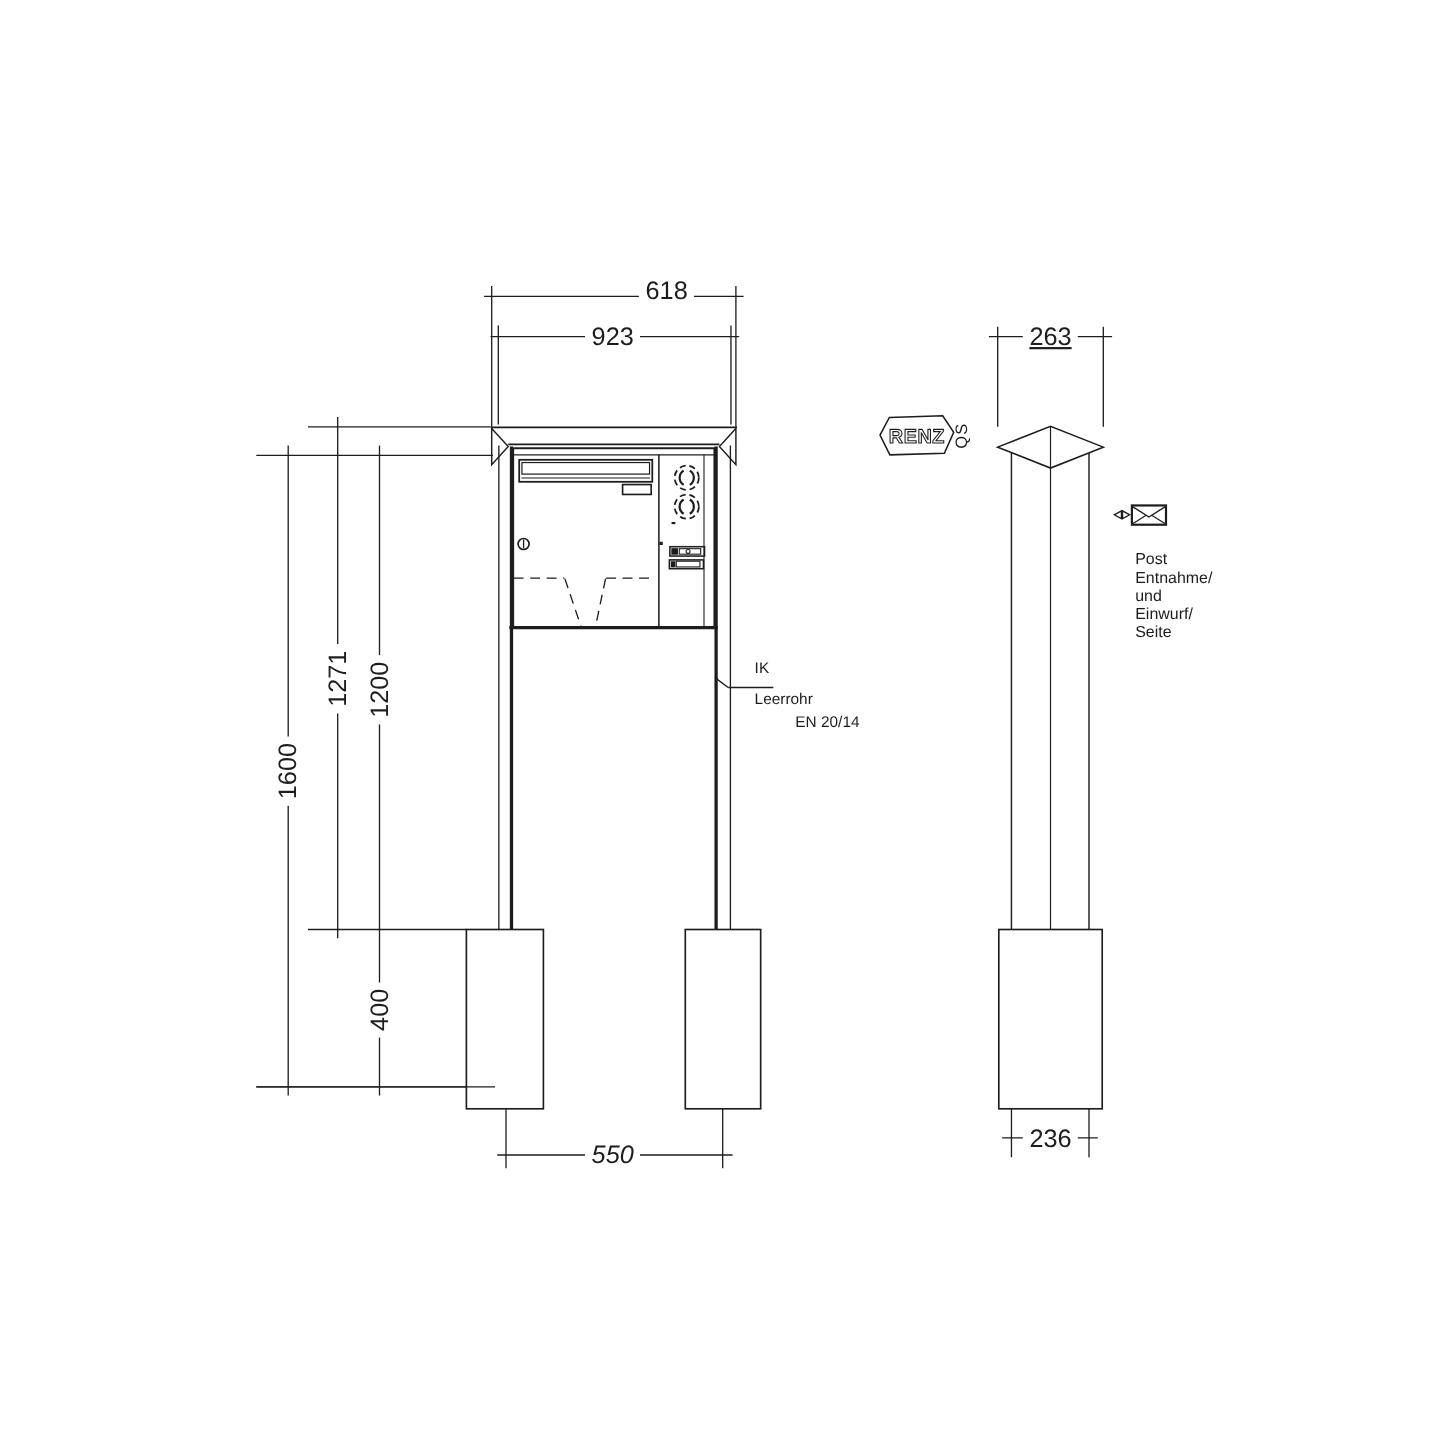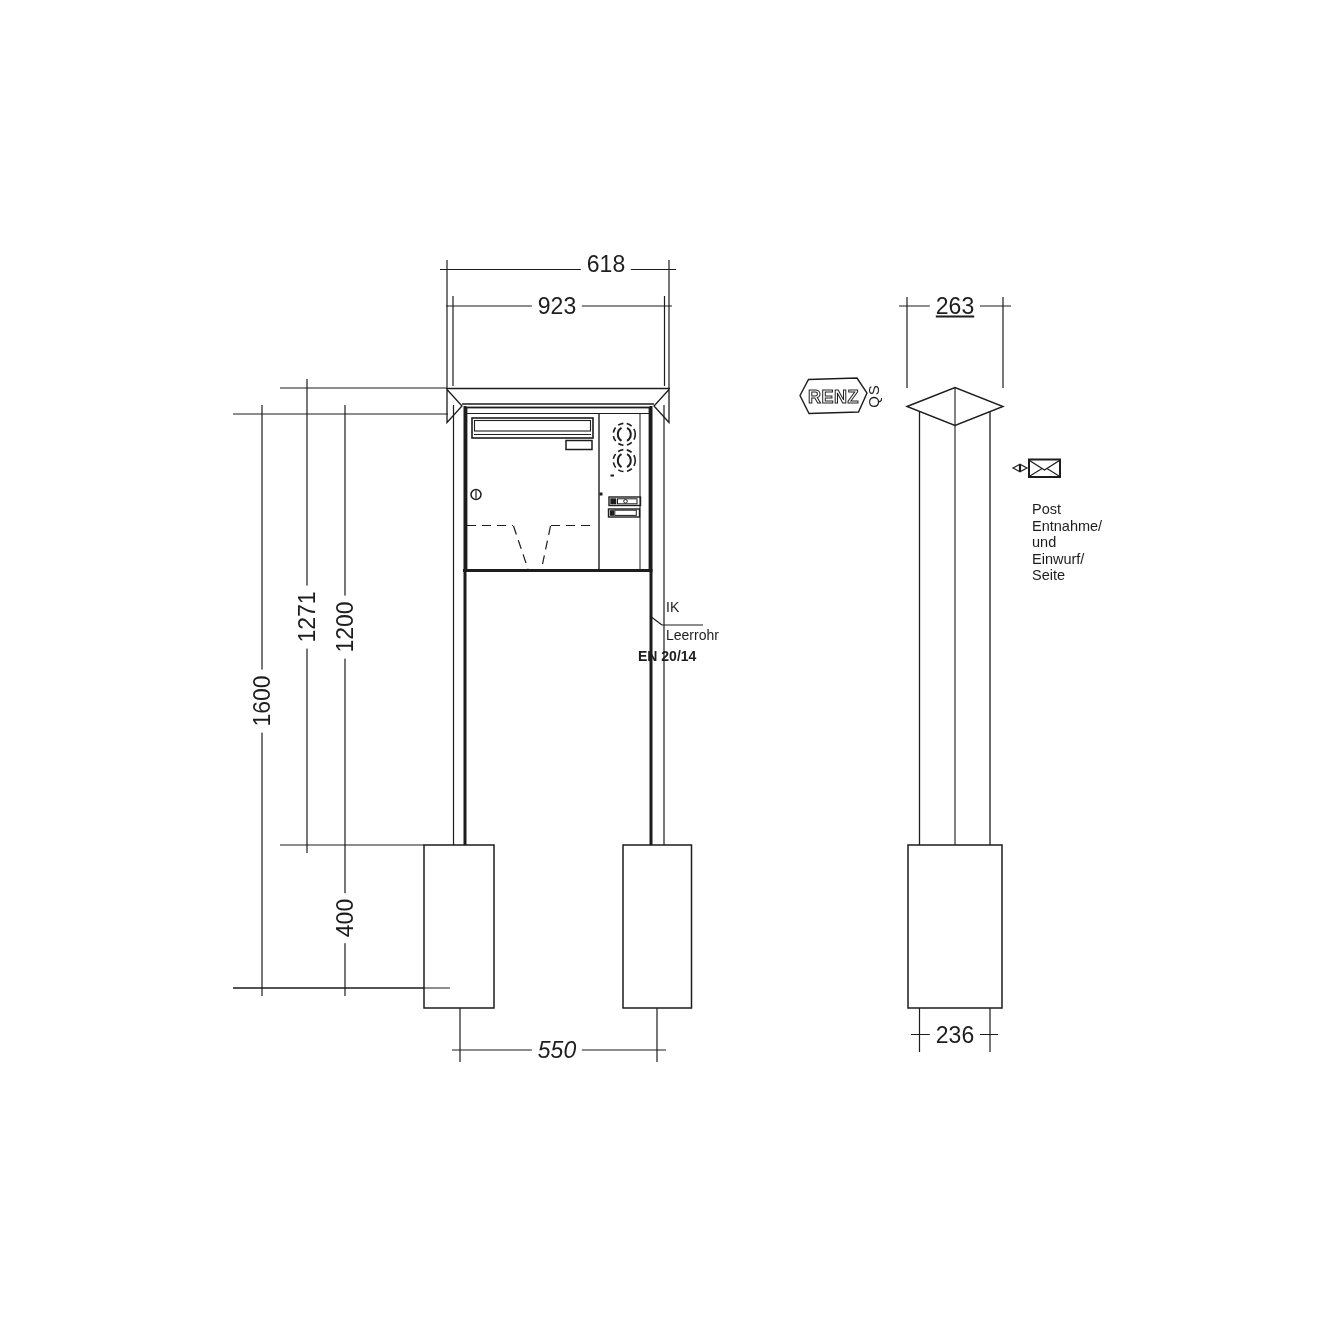--- a/index.html
+++ b/index.html
@@ -10,20 +10,21 @@
   #app svg { position:absolute; left:0; top:0; }
   .dim {
     position:absolute; transform:translate(-50%,-50%);
     background:#ffffff; padding:0 6px; font-size:23px; line-height:1;
     white-space:nowrap; color:#1d1d1d;
   }
   .dim.vert { transform:translate(-50%,-50%) rotate(-90deg); }
   .callout {
     position:absolute; font-size:14px; line-height:1.1; color:#1d1d1d;
     white-space:nowrap;
+    padding-left:20px;
   }
   .note-block { position:absolute; font-size:14.5px; line-height:16.5px; color:#1d1d1d; }
 </style>
 </head>
 <body>
 
 <div id="app">
 
   <svg width="1320" height="1320" viewBox="0 0 1320 1320" fill="none" stroke="#1d1d1d" stroke-width="1.2" stroke-linecap="butt">
 
@@ -179,21 +180,21 @@
   <div class="dim vert" style="left:262px; top:701px;">1600</div>
   <div class="dim vert" style="left:307px; top:617px;">1271</div>
   <div class="dim vert" style="left:345px; top:627px;">1200</div>
   <div class="dim vert" style="left:345px; top:918px;">400</div>
   <div class="dim" style="left:557px; top:1050px;font-style:italic;">550</div>
   <div class="dim" style="left:955px; top:306px;text-decoration:underline;">263</div>
   <div class="dim" style="left:955px; top:1034.5px;">236</div>
 
   <div class="callout" style="left:666px; top:600px;">IK</div>
   <div class="callout" style="left:666px; top:628px;">Leerrohr</div>
-  <div class="callout" style="left:638px; top:649px;font-weight:bold;">EN 20/14</div>
+  <div class="callout" style="left:703px; top:649px;">EN 20/14</div>
 
   <div class="note-block" style="left:1032px; top:480px;margin-top:21px;">
     <div>Post</div>
     <div>Entnahme/</div>
     <div>und</div>
     <div>Einwurf/</div>
     <div>Seite</div>
   </div>
 
 </div>

